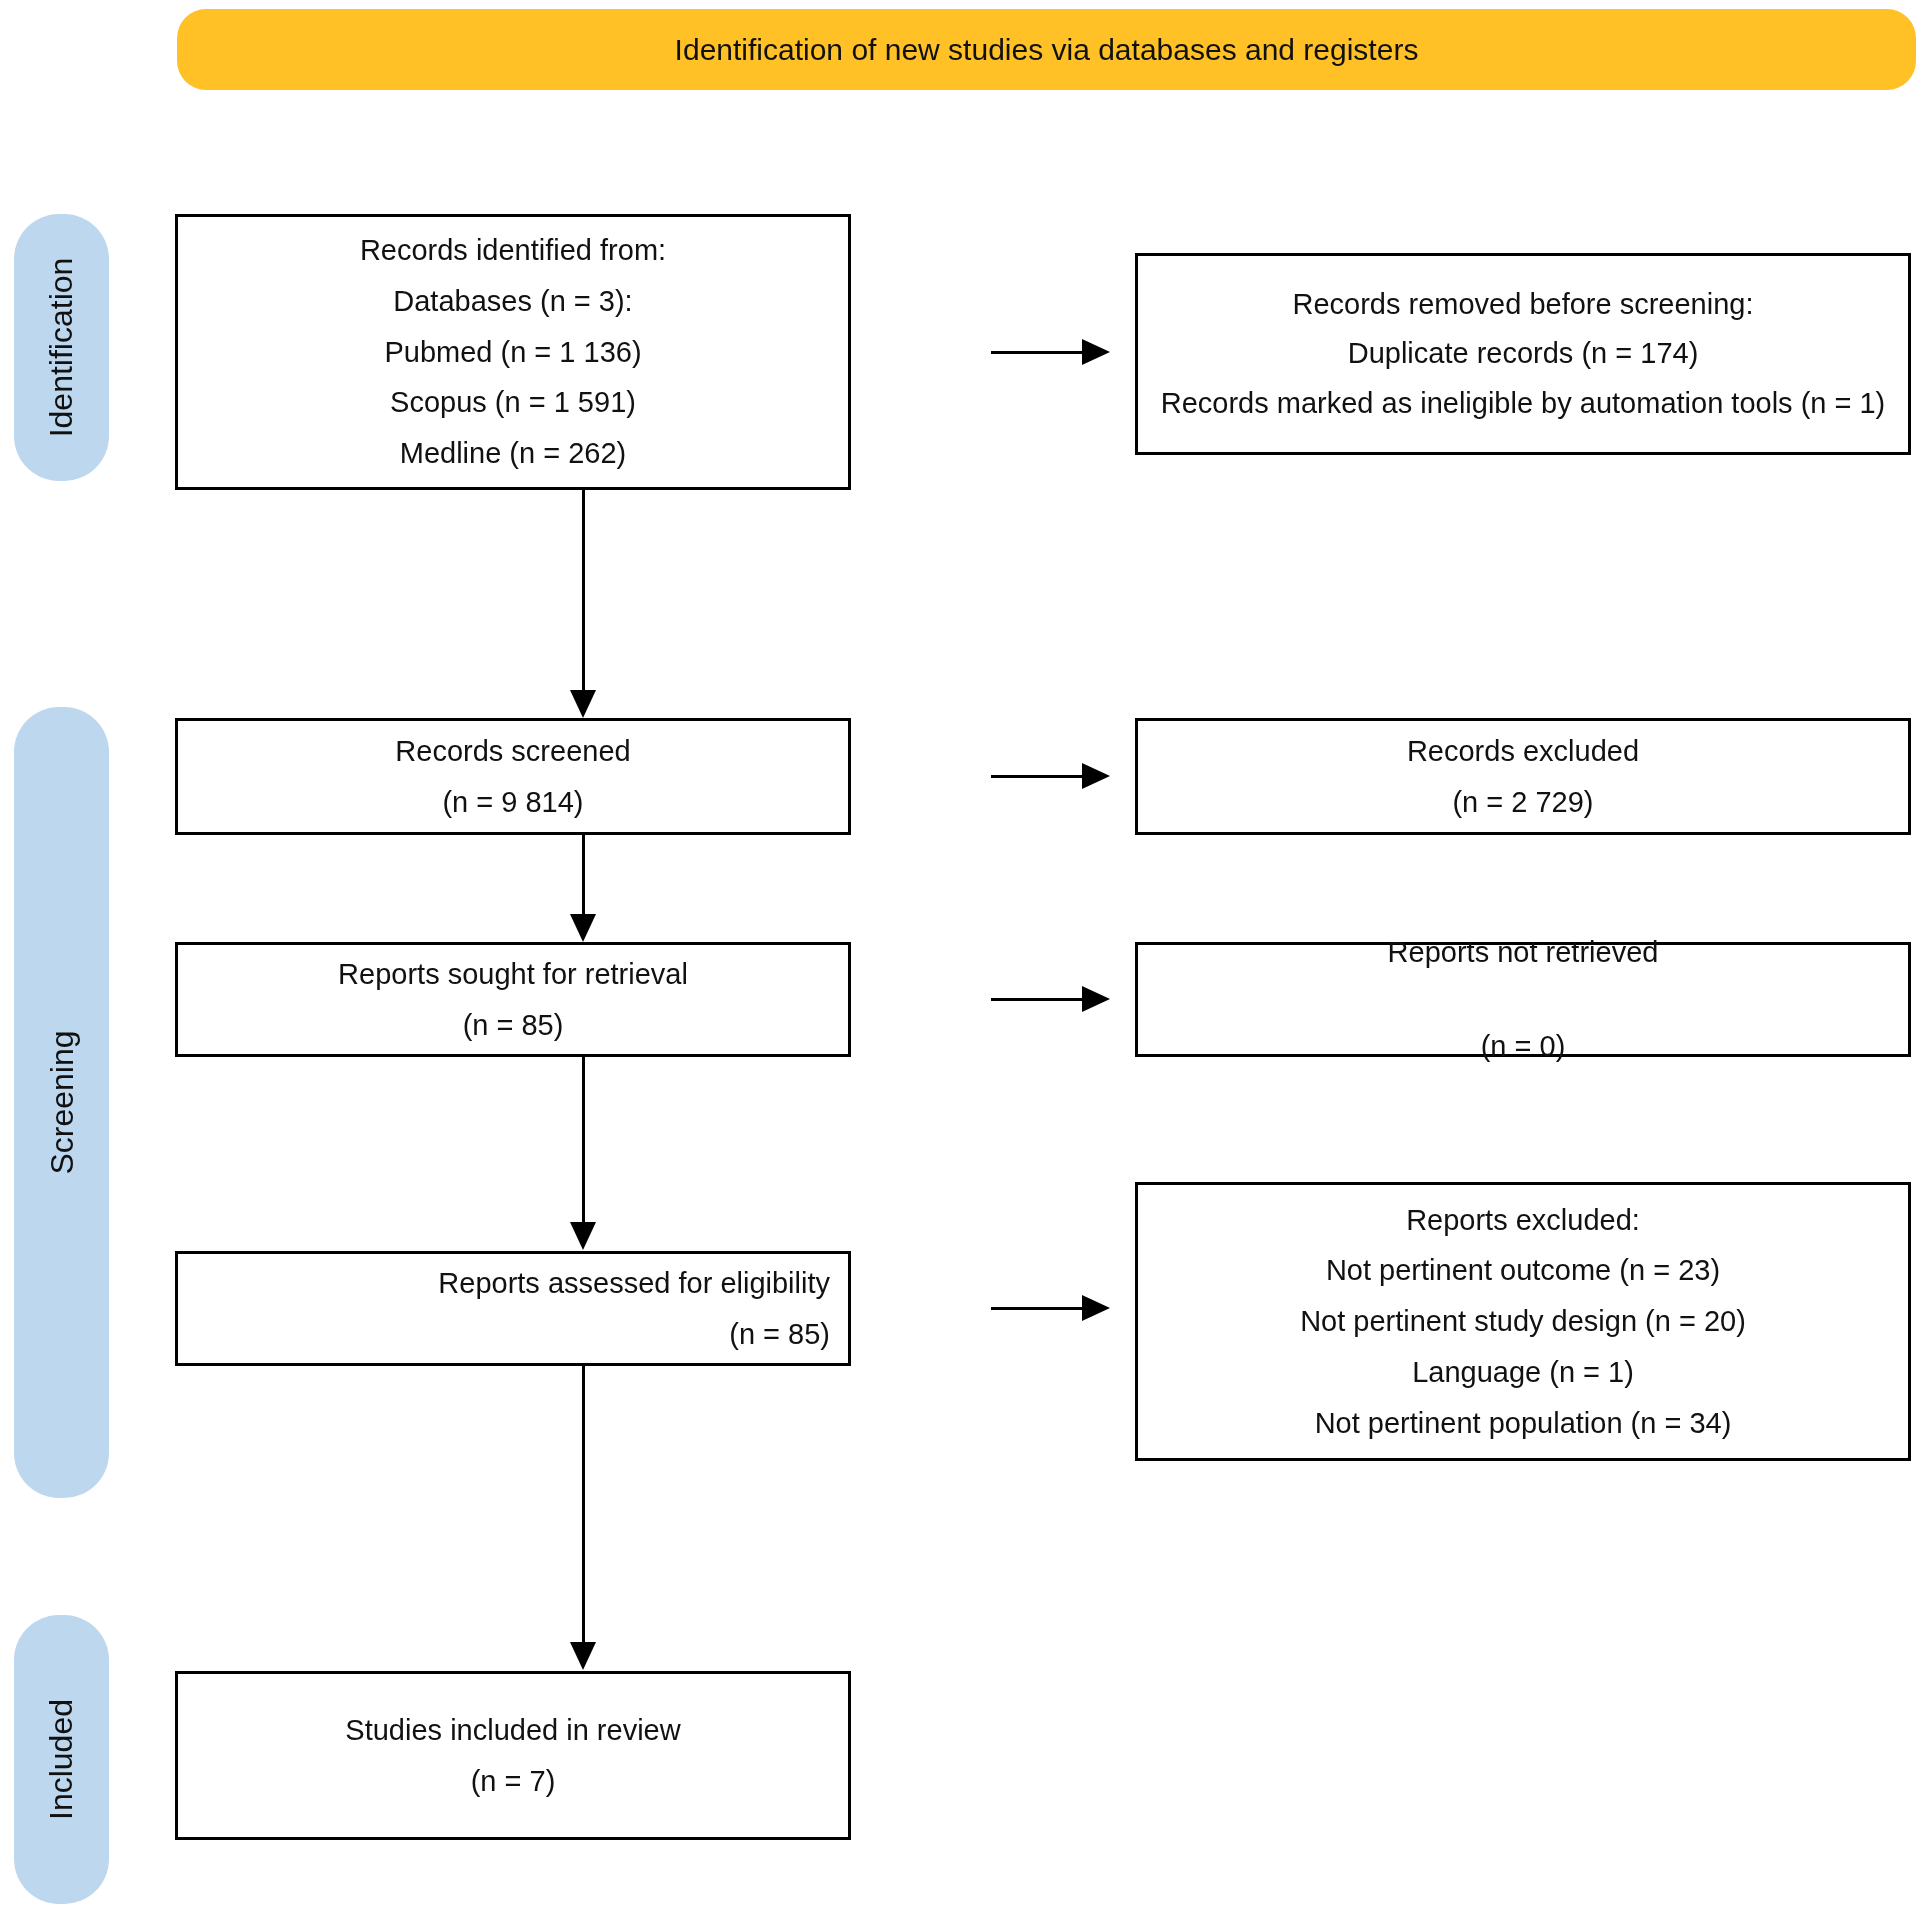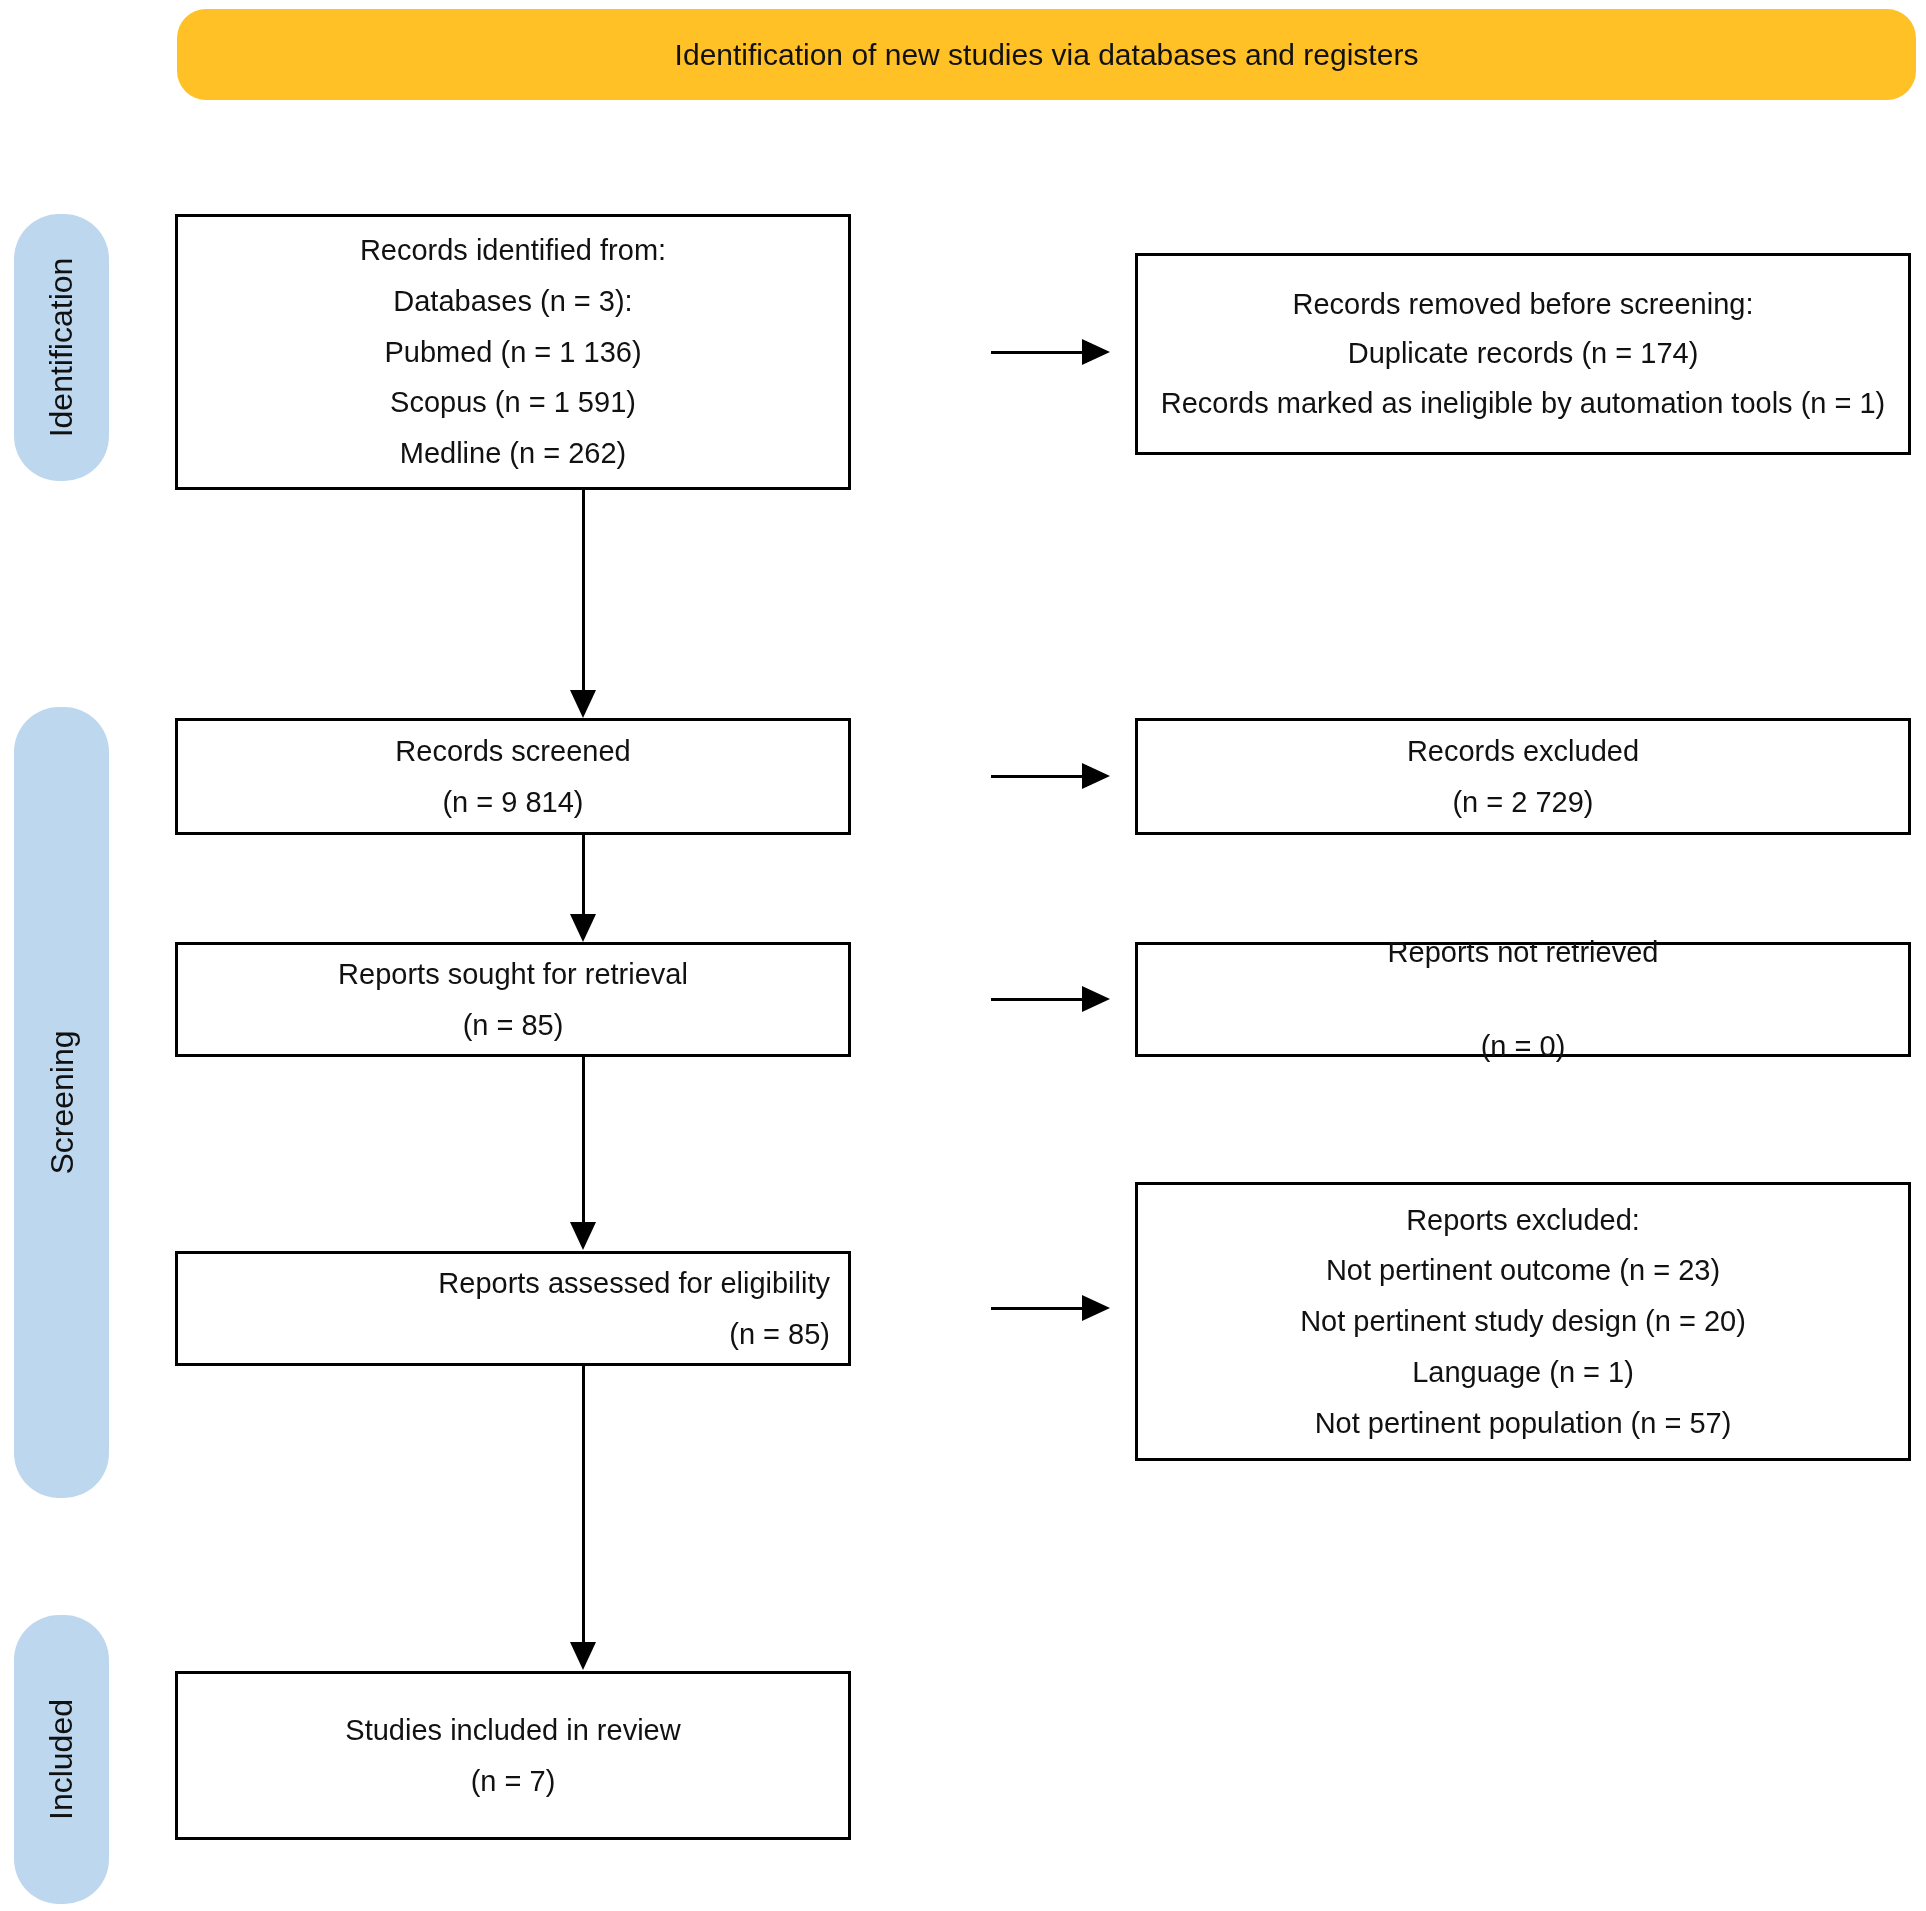--- a/index.html
+++ b/index.html
@@ -7,21 +7,21 @@
     position: relative;
     width: 1926px;
     height: 1911px;
     background: #ffffff;
     font-family: "Liberation Sans", sans-serif;
     color: #111111;
   }
   .banner {
     position: absolute;
     left: 177px; top: 9px;
-    width: 1739px; height: 91px;
+    width: 1739px; height: 81px;
     border-radius: 29px;
     display: flex; align-items: center; justify-content: center;
     font-size: 30px;
   }
   .stage {
     position: absolute;
     left: 14.3px; width: 95px;
     border-radius: 45px;
     display: flex; align-items: center; justify-content: center;
   }
@@ -146,21 +146,21 @@
     </div>
   <div class="box col-side" id="box-r3">
       <div>Reports not retrieved</div>
       <div>(n = 0)</div>
     </div>
   <div class="box col-side" id="box-r4">
       <div>Reports excluded:</div>
       <div>Not pertinent outcome (n = 23)</div>
       <div>Not pertinent study design (n = 20)</div>
       <div>Language (n = 1)</div>
-      <div>Not pertinent population (n = 57)</div>
+      <div>Not pertinent population (n = 34)</div>
     </div>
 
   <div class="arrow-v" id="arrow-a1">
     <div class="shaft"></div>
     <div class="head"></div>
   </div>
   <div class="arrow-v" id="arrow-a2">
     <div class="shaft"></div>
     <div class="head"></div>
   </div>

